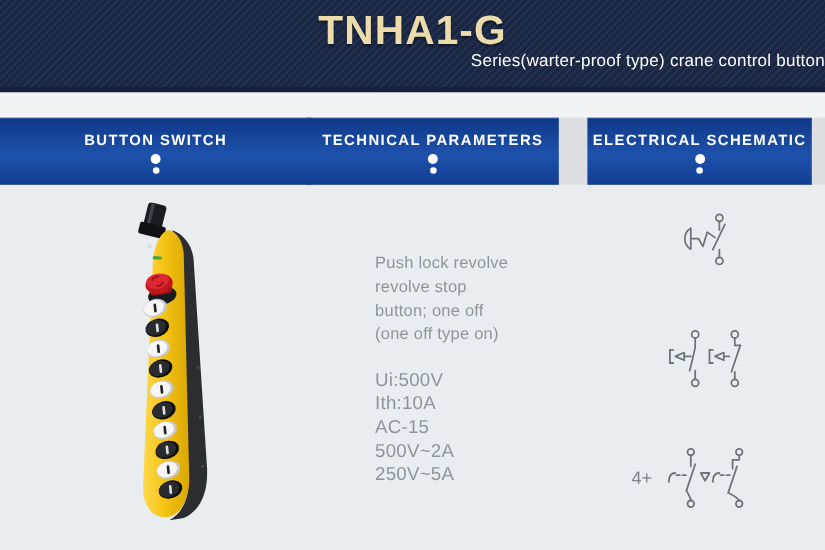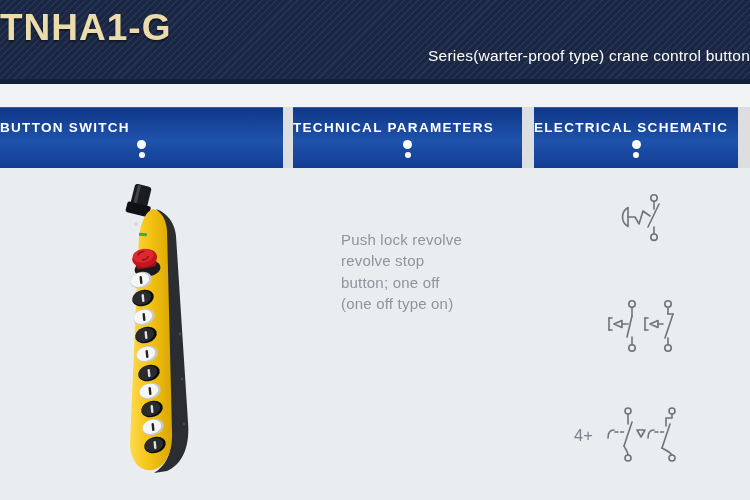--- a/index.html
+++ b/index.html
@@ -4,37 +4,37 @@
 <style>
   html,body{margin:0;padding:0;background:#fff;}
   .page{position:relative;width:750px;height:500px;overflow:hidden;
         background:#eaedf0;font-family:"Liberation Sans",sans-serif;}
   .abs{position:absolute;}
 
   
   .header{position:absolute;top:0;left:0;width:750px;height:84px;
     background:repeating-linear-gradient(135deg, rgba(96,120,170,.16) 0 1.5px, rgba(0,0,0,0) 1.5px 5px), #1a2642;}
   .header-bottom-strip{position:absolute;left:0;top:79px;width:750px;height:5px;background:#141f3a;}
-  .title{position:absolute;top:7px;left:0;width:750px;
+  .title{position:absolute;top:7px;left:0;width:750px;text-align:center;
     font-size:37px;font-weight:bold;letter-spacing:1px;color:#ecdbab;
     text-shadow:0 2px 2px rgba(0,0,0,.45);}
   .subtitle{position:absolute;top:47px;left:0;width:750px;text-align:right;
     font-size:15.5px;color:#ffffff;letter-spacing:.2px;}
   .notch{position:absolute;top:84px;left:342px;width:58px;height:9px;background:#141f3a;
     clip-path:polygon(0 0,100% 0,50% 100%);}
 
   
   .band-light{position:absolute;top:84px;left:0;width:750px;height:23px;background:#f2f3f5;}
   .band-gray{position:absolute;top:107px;left:0;width:750px;height:61px;background:#dcdee1;}
 
   
   .bar{position:absolute;top:107px;height:61px;
     background:linear-gradient(180deg,#0f3787 0%,#1e52ac 55%,#123e92 100%);
     box-shadow:inset 0 1px 0 rgba(255,255,255,.18);cursor:pointer;}
-  .bar-label{margin-top:13px;text-align:left;color:#ffffff;font-weight:bold;
+  .bar-label{margin-top:13px;text-align:center;color:#ffffff;font-weight:bold;
     font-size:13.5px;letter-spacing:1.3px;}
   .dots{margin-top:5px;display:flex;flex-direction:column;align-items:center;gap:3px;}
   .dots .d1{width:9px;height:9px;border-radius:50%;background:#fff;}
   .dots .d2{width:6px;height:6px;border-radius:50%;background:#fff;}
 
   
   .desc{position:absolute;left:341px;top:229px;font-size:15px;line-height:21.3px;
     color:#8f949c;letter-spacing:.2px;}
   .specs{position:absolute;left:341px;top:335px;font-size:17px;line-height:21.3px;
     color:#8f949c;letter-spacing:.2px;}
@@ -55,21 +55,21 @@
   <div class="band-light"></div>
   <div class="band-gray"></div>
 
   <div class="bar" style="left:0;width:283px">
     <div class="bar-label">BUTTON SWITCH</div>
     <div class="dots">
         <span class="d1"></span>
         <span class="d2"></span>
       </div>
   </div>
-  <div class="bar" style="left:293px;width:229px">
+  <div class="bar" style="left:279px;width:229px">
     <div class="bar-label">TECHNICAL PARAMETERS</div>
     <div class="dots">
         <span class="d1"></span>
         <span class="d2"></span>
       </div>
   </div>
   <div class="bar" style="left:534px;width:204px">
     <div class="bar-label">ELECTRICAL SCHEMATIC</div>
     <div class="dots">
         <span class="d1"></span>
@@ -155,20 +155,27 @@
     <circle cx="70" cy="150" r="1.4" fill="#4a4b51"></circle>
     <circle cx="72" cy="195" r="1.4" fill="#4a4b51"></circle>
     <circle cx="74" cy="240" r="1.4" fill="#4a4b51"></circle>
   </svg>
 
   <div class="desc">
     <div>Push lock revolve</div>
     <div>revolve stop</div>
     <div>button; one off</div>
     <div>(one off type on)</div>
+  </div>
+  <div class="specs">
+    <div>Ui:500V</div>
+    <div>Ith:10A</div>
+    <div>AC-15</div>
+    <div>500V~2A</div>
+    <div>250V~5A</div>
   </div>
 
   <svg class="abs" style="left:598px;top:187px" width="110" height="64" viewBox="0 0 110 64">
     <g stroke="#6e737a" stroke-width="1.6" fill="none" stroke-linecap="round" stroke-linejoin="round">
       <circle cx="56" cy="11" r="3.2"></circle>
       <line x1="56" y1="14.2" x2="56" y2="22"></line>
       <line x1="61" y1="17" x2="50" y2="40"></line>
       <line x1="56" y1="40" x2="56" y2="47"></line>
       <circle cx="56" cy="50.2" r="3.2"></circle>
       <polyline points="30,30 37,30 41,37 45,24 52,29"></polyline>

